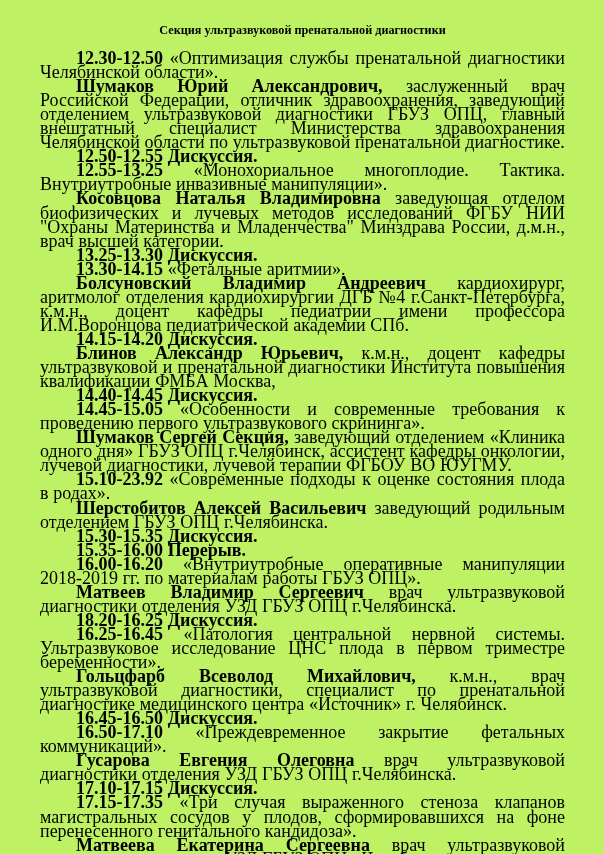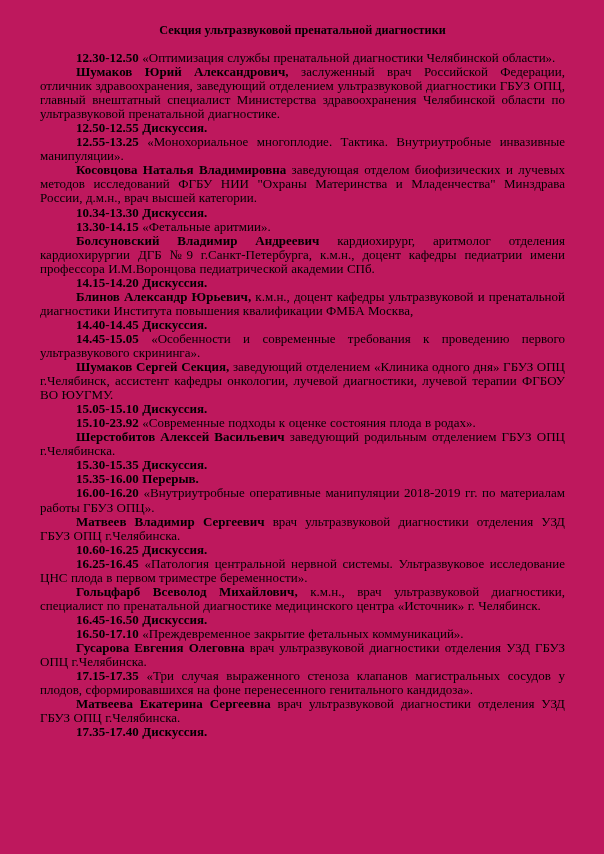--- a/index.html
+++ b/index.html
@@ -12,75 +12,75 @@
     height: 854px;
     overflow: hidden;
     color: #000000;
     font-family: "Liberation Serif", "DejaVu Serif", serif;
   }
   .page {
     box-sizing: border-box;
     width: 604px;
     height: 854px;
     padding: 23px 39px 0 40px;
-    background: #be185d;
+    background: #bef264;
   }
   .doc-title {
     margin: 0;
     text-align: center;
     font-weight: bold;
     font-size: 12.2px;
     line-height: 14px;
     white-space: nowrap;
   }
   .title-gap {
     height: 14px;
   }
   .para {
     margin: 0;
     text-align: justify;
     text-indent: 36px;
-    font-size: 13px;
+    font-size: 18px;
     line-height: 14.05px;
     word-spacing: 0.2px;
   }
   .para b {
     font-weight: bold;
   }
 </style>
 </head>
 <body>
 
 <div class="page">
   <p class="doc-title">Секция ультразвуковой пренатальной диагностики</p>
   <div class="title-gap"></div>
   <div>
       <p class="para"><b>12.30-12.50</b><span> «Оптимизация службы пренатальной диагностики Челябинской области».</span></p>
       <p class="para"><b>Шумаков Юрий Александрович,</b><span> заслуженный врач Российской Федерации, отличник здравоохранения, заведующий отделением ультразвуковой диагностики ГБУЗ ОПЦ, главный внештатный специалист Министерства здравоохранения Челябинской области по ультразвуковой пренатальной диагностике.</span></p>
       <p class="para"><b>12.50-12.55 Дискуссия.</b></p>
       <p class="para"><b>12.55-13.25</b><span> «Монохориальное многоплодие. Тактика. Внутриутробные инвазивные манипуляции».</span></p>
       <p class="para"><b>Косовцова Наталья Владимировна</b><span> заведующая отделом биофизических и лучевых методов исследований ФГБУ НИИ "Охраны Материнства и Младенчества" Минздрава России, д.м.н., врач высшей категории.</span></p>
-      <p class="para"><b>10.34-13.30 Дискуссия.</b></p>
+      <p class="para"><b>13.25-13.30 Дискуссия.</b></p>
       <p class="para"><b>13.30-14.15</b><span> «Фетальные аритмии».</span></p>
-      <p class="para"><b>Болсуновский Владимир Андреевич</b><span> кардиохирург, аритмолог отделения кардиохирургии ДГБ №9 г.Санкт-Петербурга, к.м.н., доцент кафедры педиатрии имени профессора И.М.Воронцова педиатрической академии СПб.</span></p>
+      <p class="para"><b>Болсуновский Владимир Андреевич</b><span> кардиохирург, аритмолог отделения кардиохирургии ДГБ №4 г.Санкт-Петербурга, к.м.н., доцент кафедры педиатрии имени профессора И.М.Воронцова педиатрической академии СПб.</span></p>
       <p class="para"><b>14.15-14.20 Дискуссия.</b></p>
       <p class="para"><b>Блинов Александр Юрьевич,</b><span> к.м.н., доцент кафедры ультразвуковой и пренатальной диагностики Института повышения квалификации ФМБА Москва,</span></p>
       <p class="para"><b>14.40-14.45 Дискуссия.</b></p>
       <p class="para"><b>14.45-15.05</b><span> «Особенности и современные требования к проведению первого ультразвукового скрининга».</span></p>
       <p class="para"><b>Шумаков Сергей Секция,</b><span> заведующий отделением «Клиника одного дня» ГБУЗ ОПЦ г.Челябинск, ассистент кафедры онкологии, лучевой диагностики, лучевой терапии ФГБОУ ВО ЮУГМУ.</span></p>
-      <p class="para"><b>15.05-15.10 Дискуссия.</b></p>
       <p class="para"><b>15.10-23.92</b><span> «Современные подходы к оценке состояния плода в родах».</span></p>
       <p class="para"><b>Шерстобитов Алексей Васильевич</b><span> заведующий родильным отделением ГБУЗ ОПЦ г.Челябинска.</span></p>
       <p class="para"><b>15.30-15.35 Дискуссия.</b></p>
       <p class="para"><b>15.35-16.00 Перерыв.</b></p>
       <p class="para"><b>16.00-16.20</b><span> «Внутриутробные оперативные манипуляции 2018-2019 гг. по материалам работы ГБУЗ ОПЦ».</span></p>
       <p class="para"><b>Матвеев Владимир Сергеевич</b><span> врач ультразвуковой диагностики отделения УЗД ГБУЗ ОПЦ г.Челябинска.</span></p>
-      <p class="para"><b>10.60-16.25 Дискуссия.</b></p>
+      <p class="para"><b>18.20-16.25 Дискуссия.</b></p>
       <p class="para"><b>16.25-16.45</b><span> «Патология центральной нервной системы. Ультразвуковое исследование ЦНС плода в первом триместре беременности».</span></p>
       <p class="para"><b>Гольцфарб Всеволод Михайлович,</b><span> к.м.н., врач ультразвуковой диагностики, специалист по пренатальной диагностике медицинского центра «Источник» г. Челябинск.</span></p>
       <p class="para"><b>16.45-16.50 Дискуссия.</b></p>
       <p class="para"><b>16.50-17.10</b><span> «Преждевременное закрытие фетальных коммуникаций».</span></p>
       <p class="para"><b>Гусарова Евгения Олеговна</b><span> врач ультразвуковой диагностики отделения УЗД ГБУЗ ОПЦ г.Челябинска.</span></p>
+      <p class="para"><b>17.10-17.15 Дискуссия.</b></p>
       <p class="para"><b>17.15-17.35</b><span> «Три случая выраженного стеноза клапанов магистральных сосудов у плодов, сформировавшихся на фоне перенесенного генитального кандидоза».</span></p>
       <p class="para"><b>Матвеева Екатерина Сергеевна</b><span> врач ультразвуковой диагностики отделения УЗД ГБУЗ ОПЦ г.Челябинска.</span></p>
       <p class="para"><b>17.35-17.40 Дискуссия.</b></p>
     </div>
 </div>
 
 </body></html>

